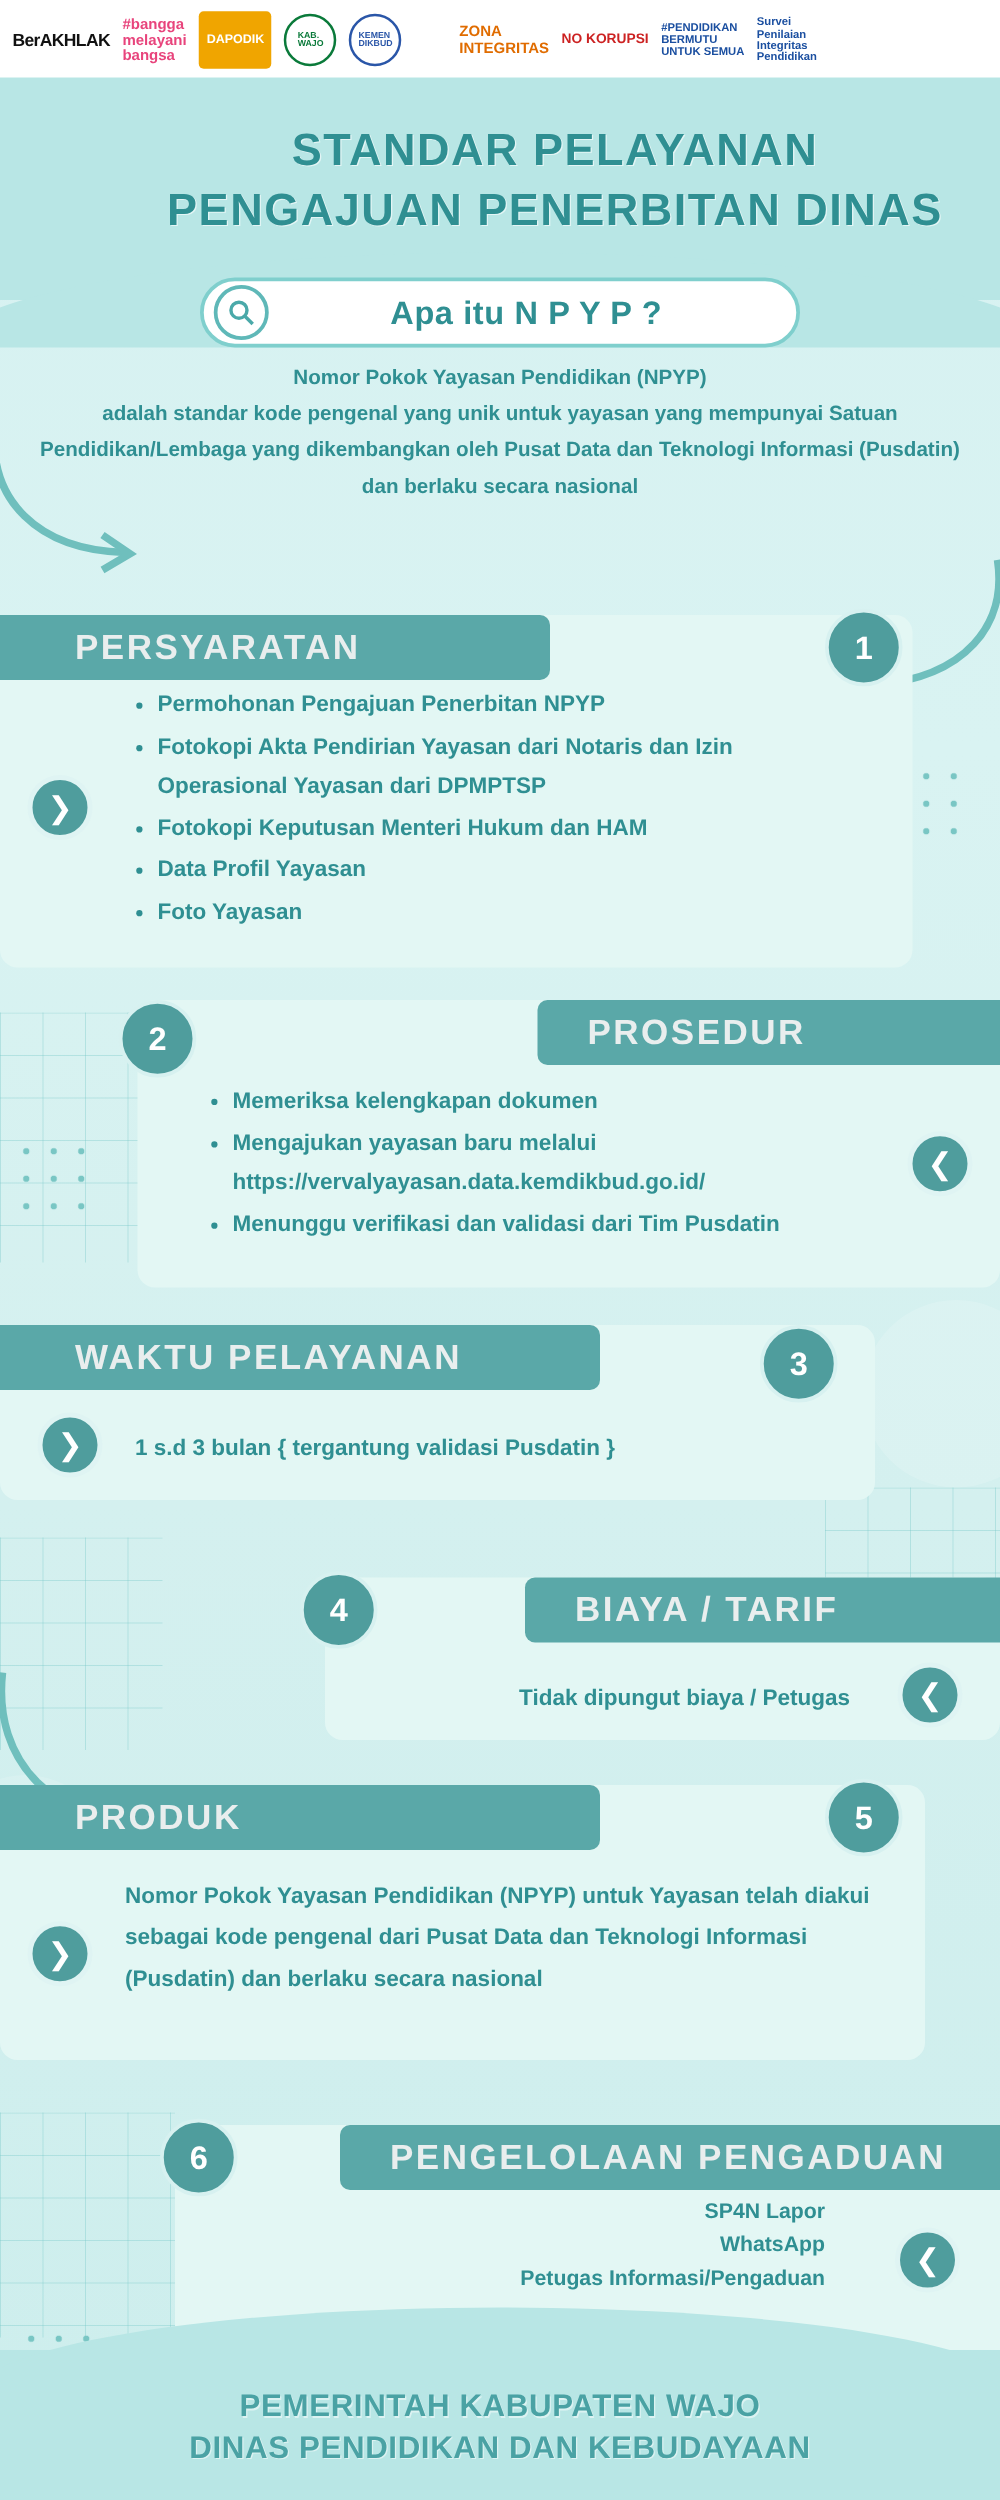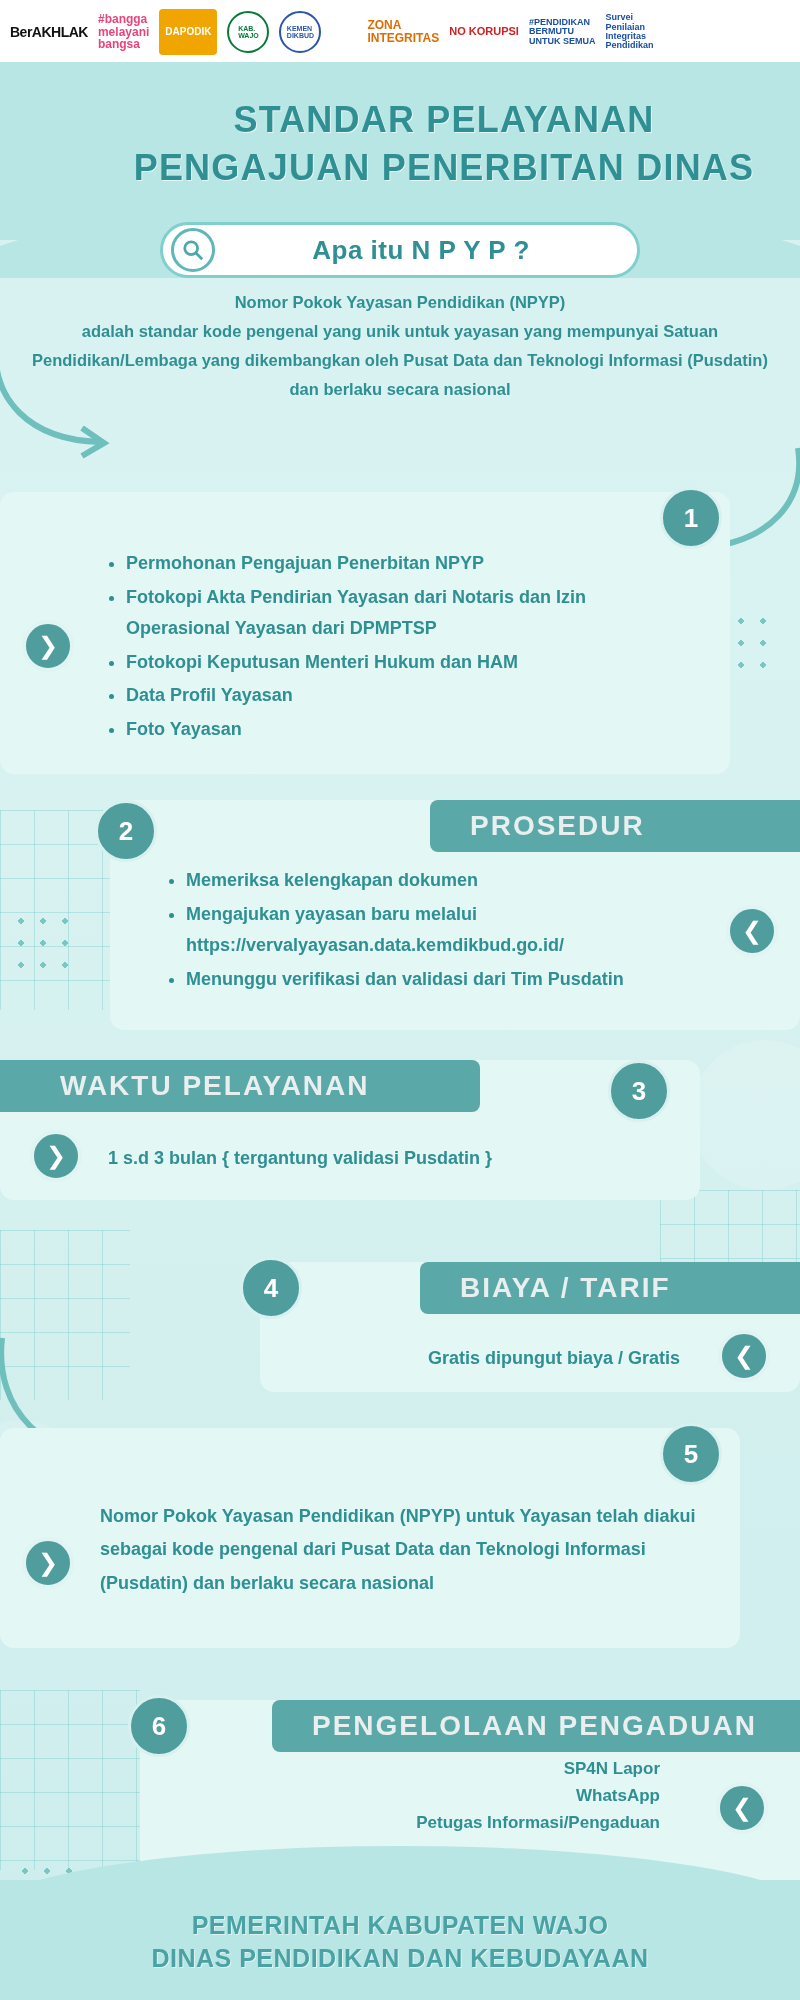--- a/index.html
+++ b/index.html
@@ -225,20 +225,21 @@
           <line x1="15" y1="15" x2="22" y2="22"></line>
       </svg>
     </div>
     <div class="search-text">Apa itu  N P Y P ?</div>
   </div>
 
   <div class="intro" style="white-space:pre-line">Nomor Pokok Yayasan Pendidikan (NPYP)
 adalah standar kode pengenal yang unik untuk yayasan yang mempunyai Satuan Pendidikan/Lembaga yang dikembangkan oleh  Pusat Data dan Teknologi Informasi (Pusdatin) dan berlaku secara nasional</div>
 
   <div class="panel" style="top:492px;left:0;width:730px;height:282px;"></div>
+  <div class="bar left" style="top:492px;width:440px;">PERSYARATAN</div>
   <div class="num" style="top:487px;right:78px;">1</div>
   <div class="navbtn" style="top:620px;left:22px;">❯</div>
   <ul class="bullets" style="position:absolute;top:548px;left:100px;width:560px;">
     <li>Permohonan Pengajuan Penerbitan NPYP</li>
     <li>Fotokopi Akta Pendirian Yayasan dari Notaris dan Izin Operasional Yayasan dari DPMPTSP</li>
     <li>Fotokopi Keputusan Menteri Hukum dan HAM</li>
     <li>Data Profil Yayasan</li>
     <li>Foto Yayasan</li>
   </ul>
 
@@ -255,23 +256,24 @@
   <div class="panel" style="top:1060px;left:0;width:700px;height:140px;"></div>
   <div class="bar left" style="top:1060px;width:480px;">WAKTU PELAYANAN</div>
   <div class="num" style="top:1060px;right:130px;">3</div>
   <div class="navbtn" style="top:1130px;left:30px;">❯</div>
   <div class="ptext" style="position:absolute;top:1142px;left:108px;width:560px;">1 s.d 3 bulan { tergantung validasi Pusdatin }</div>
 
   <div class="panel" style="top:1262px;left:260px;width:540px;height:130px;"></div>
   <div class="bar right" style="top:1262px;width:380px;">BIAYA / TARIF</div>
   <div class="num" style="top:1257px;left:240px;">4</div>
   <div class="navbtn" style="top:1330px;right:30px;">❮</div>
-  <div class="ptext" style="position:absolute;top:1342px;left:280px;width:400px;text-align:right;">Gratis dipungut biaya / Gratis</div>
+  <div class="ptext" style="position:absolute;top:1342px;left:280px;width:400px;text-align:right;">Tidak dipungut biaya / Petugas</div>
 
   <div class="panel" style="top:1428px;left:0;width:740px;height:220px;"></div>
+  <div class="bar left" style="top:1428px;width:480px;">PRODUK</div>
   <div class="num" style="top:1423px;right:78px;">5</div>
   <div class="navbtn" style="top:1537px;left:22px;">❯</div>
   <div class="ptext" style="position:absolute;top:1500px;left:100px;width:620px;">Nomor Pokok Yayasan Pendidikan (NPYP) untuk Yayasan telah diakui sebagai kode pengenal dari Pusat Data dan Teknologi Informasi (Pusdatin) dan berlaku secara nasional</div>
 
   <div class="panel" style="top:1700px;left:140px;width:660px;height:200px;"></div>
   <div class="bar right" style="top:1700px;width:528px;">PENGELOLAAN PENGADUAN</div>
   <div class="num" style="top:1695px;left:128px;">6</div>
   <div class="navbtn" style="top:1782px;right:32px;">❮</div>
   <div class="ptext" style="position:absolute;top:1755px;left:260px;width:400px;text-align:right;font-size:17px;line-height:1.6;">
     <div>SP4N Lapor</div>

